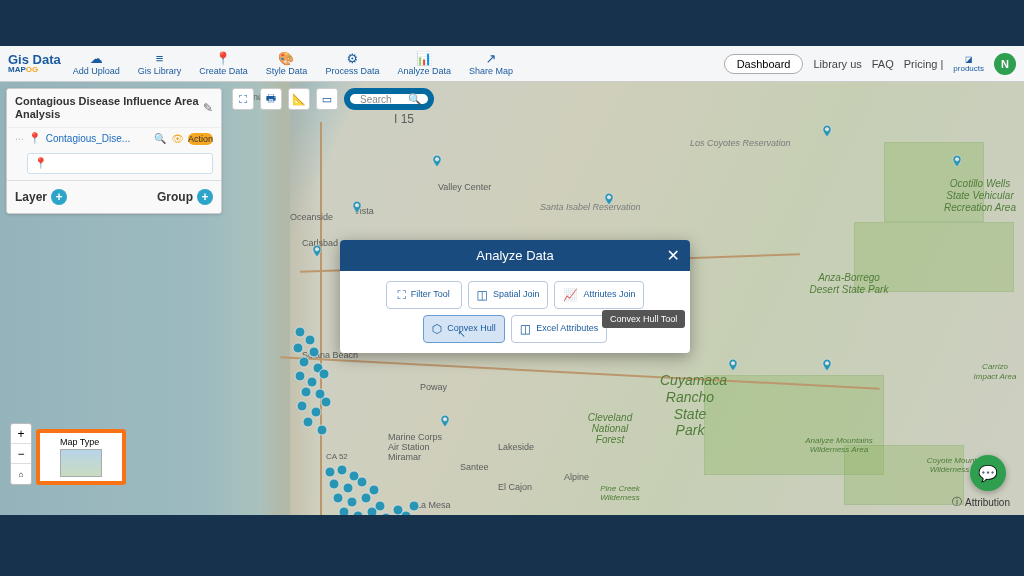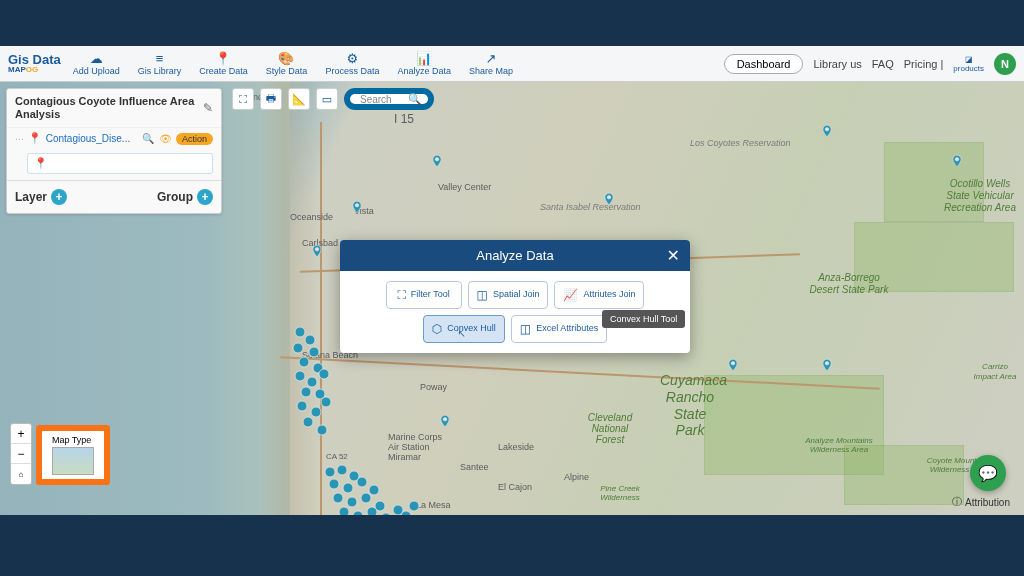--- a/index.html
+++ b/index.html
@@ -43,37 +43,37 @@
 
 
 .left-panel { position: absolute; top: 42px; left: 6px; width: 216px; background: #f9f9f9; border: 1px solid #ccc; border-radius: 3px; box-shadow: 0 1px 3px rgba(0,0,0,0.15); font-size: 11px; }
 .lp-header { padding: 6px 8px; display: flex; align-items: center; justify-content: space-between; }
 .lp-title { font-weight: bold; font-size: 11px; color: #333; line-height: 1.2; }
 .edit-icon { font-size: 12px; color: #666; cursor: pointer; }
 .lp-row { padding: 4px 8px; display: flex; align-items: center; gap: 4px; border-top: 1px solid #eee; }
 .lp-row .pin { color: #2da5c8; font-size: 11px; }
 .lp-layer-name { color: #1a6bbf; font-size: 10px; flex: 1; white-space: nowrap; overflow: hidden; text-overflow: ellipsis; }
 .mini-icon { font-size: 10px; color: #1a6bbf; cursor: pointer; }
-.action-btn { background: #f5a623; color: #333; border-radius: 8px; padding: 1px 6px; font-size: 9px; border: none; }
+.action-btn { background: #f5a623; color: #333; border-radius: 8px; padding: 1px 0; font-size: 9px; border: none; }
 .lp-sub { padding: 4px 8px 6px 20px; }
 .lp-sub-box { border: 1px solid #cce0ee; background: #fff; border-radius: 3px; padding: 3px 6px; display: flex; align-items: center; gap: 4px; }
 .lp-footer { display: flex; justify-content: space-between; padding: 8px; border-top: 1px solid #ddd; font-size: 12px; font-weight: bold; color: #333; }
 .plus-circle { width: 16px; height: 16px; border-radius: 50%; background: #2da5c8; color: #fff; display: inline-flex; align-items: center; justify-content: center; font-size: 12px; margin-left: 4px; }
 
 
 .map-toolbar { position: absolute; top: 42px; left: 232px; display: flex; align-items: center; gap: 6px; }
 .mt-btn { width: 22px; height: 22px; background: #fff; border: 1px solid #ccc; border-radius: 3px; display: flex; align-items: center; justify-content: center; font-size: 11px; color: #1a5a9e; cursor: pointer; }
 .search-box { background: #fff; border: 6px solid #0369a1; border-radius: 12px; padding: 2px 24px 2px 10px; width: 90px; position: relative; font-size: 10px; color: #888; height: 22px; display: flex; align-items: center; }
 .search-box .mag { position: absolute; right: 6px; font-size: 11px; color: #888; }
 
 
 .zoom-ctrl { position: absolute; left: 10px; bottom: 30px; width: 22px; background: #fff; border: 1px solid #bbb; border-radius: 3px; display: flex; flex-direction: column; }
 .zoom-ctrl div { height: 20px; display: flex; align-items: center; justify-content: center; font-size: 12px; border-bottom: 1px solid #ddd; cursor: pointer; }
 .zoom-ctrl div:last-child { border-bottom: none; font-size: 8px; }
-.maptype { position: absolute; left: 36px; bottom: 30px; background: #fff; border: 6px solid #f97316; border-radius: 3px; padding: 4px 10px; font-size: 9px; }
+.maptype { position: absolute; left: 36px; bottom: 30px; background: #fff; border: 4px solid #f97316; border-radius: 3px; padding: 4px 20px; font-size: 9px; }
 .maptype-thumb { width: 42px; height: 28px; background: linear-gradient(#b8d4e8, #c8dcc0); border: 1px solid #aaa; margin-top: 2px; }
 
 
 .attribution { position: absolute; right: 14px; bottom: 6px; font-size: 10px; color: #333; display: flex; align-items: center; gap: 3px; }
 .chat-btn { position: absolute; right: 18px; bottom: 24px; width: 36px; height: 36px; border-radius: 50%; background: #2e9e4f; display: flex; align-items: center; justify-content: center; color: #fff; font-size: 16px; box-shadow: 0 2px 6px rgba(0,0,0,0.3); }
 
 
 .modal { position: absolute; top: 194px; left: 340px; width: 350px; background: #fff; border-radius: 4px; box-shadow: 0 4px 16px rgba(0,0,0,0.35); }
 .modal-header { background: #1a4b7e; color: #fff; padding: 8px 12px; border-radius: 4px 4px 0 0; display: flex; align-items: center; justify-content: center; position: relative; font-size: 13px; }
 .modal-close { position: absolute; right: 10px; font-size: 16px; cursor: pointer; }
@@ -263,21 +263,21 @@
             <circle cx="94" cy="44" r="5"></circle>
       </g>
         </svg>
     </div>
 
     <div class="dim"></div>
   </div>
 
   <div class="left-panel">
     <div class="lp-header">
-      <div class="lp-title">Contagious Coyote Influence Area Analysis</div>
+      <div class="lp-title">Contagious Disease Influence Area Analysis</div>
       <span class="edit-icon">✎</span>
     </div>
     <div class="lp-row">
       <span style="color:#aaa;font-size:9px">⋯</span>
       <span class="pin">📍</span>
       <span class="lp-layer-name">Contagious_Dise...</span>
       <span class="mini-icon">🔍</span>
       <span class="mini-icon" style="color:#f5a623">👁</span>
       <button class="action-btn">Action</button>
     </div>

